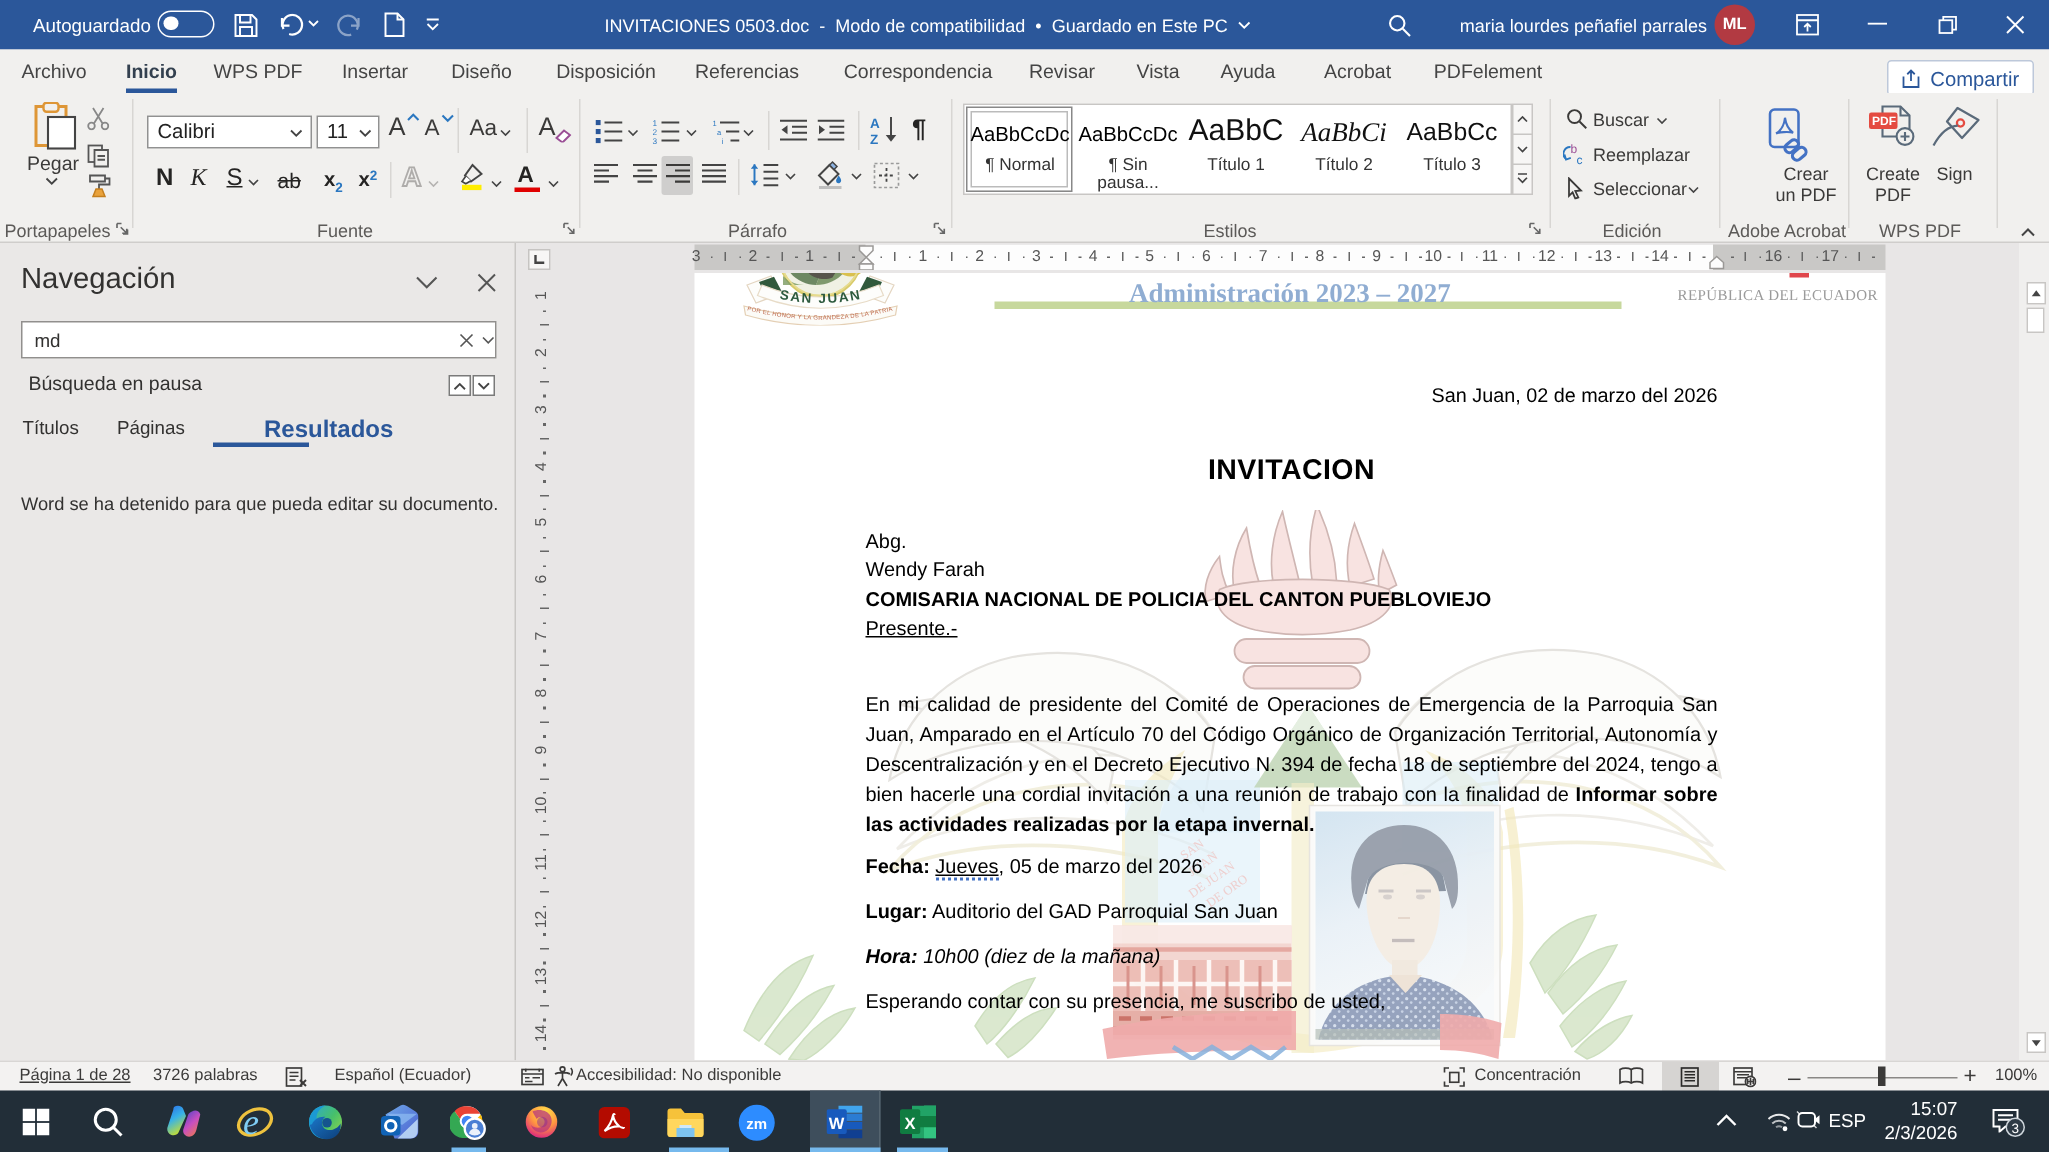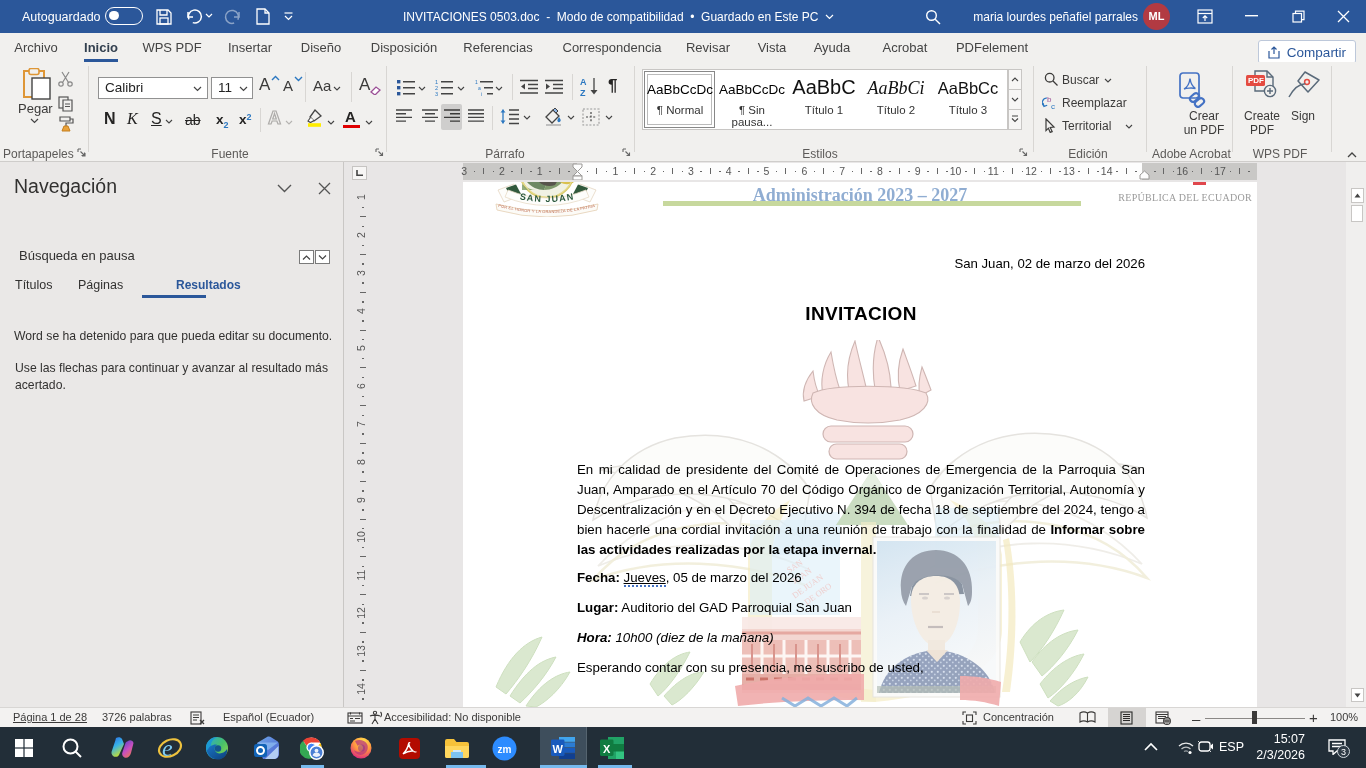--- a/index.html
+++ b/index.html
@@ -401,21 +401,21 @@
       <text x="5" y="7" font-size="8" fill="#9b4f96" font-family="Liberation Sans">b</text>
       <text x="9" y="14" font-size="8" fill="#2b77c0" font-family="Liberation Sans">c</text>
       <path d="M5 3 a4.5 4.5 0 0 0 -3 8" stroke="#2b77c0" stroke-width="1.2"></path>
           <path d="M1 8 l1 3.4 l3.2 -1.2" fill="none" stroke="#2b77c0" stroke-width="1.2"></path>
     </svg>
     <div class="abs rbtxt" style="left:1062px; top:34px;">Reemplazar</div>
 
     <svg class="abs" style="left:1044px; top:56px;" width="12" height="15" viewBox="0 0 12 15" fill="none" stroke="#3b3a39" stroke-width="1.2">
       <path d="M2 1 L10 9 L6.2 9.4 L8.2 13.6 L6.2 14.4 L4.4 10.2 L2 12.6 z"></path>
     </svg>
-    <div class="abs rbtxt" style="left:1062px; top:57px;">Territorial</div>
+    <div class="abs rbtxt" style="left:1062px; top:57px;">Seleccionar</div>
     <svg class="abs" style="left:1125px; top:62px;" width="8" height="5" viewBox="0 0 8 5" fill="none" stroke="#444" stroke-width="1.1">
           <path d="M1 1 l3 3 l3 -3"></path>
         </svg>
     <div class="grplabel" style="left:1058px; width:60px;">Edición</div>
     <div class="gdiv" style="left:1146px;"></div>
 
     <svg class="abs" style="left:1178px; top:10px;" width="28" height="36" viewBox="0 0 28 36" fill="none">
       <rect x="2" y="1" width="19" height="25" rx="3" stroke="#4472c4" stroke-width="1.7"></rect>
       <path d="M6 17 C9.5 15 11.5 11 12 6.5 C12.6 11 14.5 14.5 17.5 16.5 M6 17 C8 16.2 14 15.6 17.5 16.5" stroke="#4472c4" stroke-width="1.4"></path>
       <g stroke="#4472c4" stroke-width="2.1">
@@ -453,37 +453,45 @@
 
 <div id="navpane">
   <div class="abs" style="left:14px; top:13px; font-size:19.5px; color:#323130;">Navegación</div>
   <svg class="abs" style="left:277px; top:22px;" width="15" height="9" viewBox="0 0 15 9" fill="none" stroke="#555" stroke-width="1.4">
         <path d="M1 1 l6.5 6.5 L14 1"></path>
       </svg>
   <svg class="abs" style="left:318px; top:20px;" width="13" height="13" viewBox="0 0 13 13" stroke="#555" stroke-width="1.3">
         <path d="M1 1 L12 12 M12 1 L1 12"></path>
       </svg>
 
+  <div class="abs" style="left:14px; top:52px; width:317px; height:25px; background:#fff; border:1px solid #918f8d;">
+    <div class="abs" style="left:8px; top:5px; font-size:12.5px; color:#323130;">md</div>
+    <svg class="abs" style="left:291px; top:7px;" width="10" height="10" viewBox="0 0 10 10" stroke="#555" stroke-width="1.1">
+          <path d="M1 1 L9 9 M9 1 L1 9"></path>
+        </svg>
+    <svg class="abs" style="left:306px; top:9px;" width="9" height="6" viewBox="0 0 9 6" fill="none" stroke="#555" stroke-width="1.1">
+          <path d="M1 1 l3.5 3.5 L8 1"></path>
+        </svg>
+  </div>
   <div class="abs" style="left:19px; top:86px; font-size:13px; color:#323130;">Búsqueda en pausa</div>
   <div class="abs" style="left:299px; top:88px; width:15px; height:14px; background:#fff; border:1px solid #7a7a7a;"></div>
   <svg class="abs" style="left:302px; top:93px;" width="9" height="5" viewBox="0 0 9 5" fill="none" stroke="#444" stroke-width="1.2">
         <path d="M1 4.5 L4.5 1 L8 4.5"></path>
       </svg>
   <div class="abs" style="left:315px; top:88px; width:15px; height:14px; background:#fff; border:1px solid #7a7a7a;"></div>
   <svg class="abs" style="left:318px; top:93px;" width="9" height="5" viewBox="0 0 9 5" fill="none" stroke="#444" stroke-width="1.2">
         <path d="M1 0.5 L4.5 4 L8 0.5"></path>
       </svg>
 
   <div class="abs" style="left:15px; top:116px; font-size:12.5px; color:#323130;">Títulos</div>
   <div class="abs" style="left:78px; top:116px; font-size:12.5px; color:#323130;">Páginas</div>
-  <div class="abs" style="left:144px; top:116px; font-size:12px; color:#2b579a; font-weight:bold;padding-left:32px;">Resultados</div>
+  <div class="abs" style="left:144px; top:116px; font-size:16px; color:#2b579a; font-weight:bold;padding-left:32px;">Resultados</div>
   <div class="abs" style="left:142px; top:133px; width:64px; height:3px; background:#2b579a;"></div>
 
   <div class="abs" style="left:14px; top:166px; width:322px; font-size:12.2px; color:#323130; line-height:16px;">Word se ha detenido para que pueda editar su documento.</div>
-  <div class="abs" style="left:15px; top:198px; width:322px; font-size:12.2px; color:#323130; line-height:16.5px;">Use las flechas para continuar y avanzar al resultado más acertado.</div>
 </div>
 
 <div id="docarea">
 
   <div class="abs" style="left:8px; top:4px; width:15px; height:14px; background:#f7f6f5; border:1px solid #c6c4c2;"></div>
   <svg class="abs" style="left:12px; top:8px;" width="7" height="7" viewBox="0 0 7 7" fill="none" stroke="#444" stroke-width="1.6">
         <path d="M1 0 v5.2 h6"></path>
       </svg>
 
   <div class="abs" style="left:119px; top:1px; width:794px; height:17px; background:#c9c8c6;"></div>
@@ -790,20 +798,23 @@
     <text font-family="Liberation Sans" font-size="4" fill="#bf6a4e" letter-spacing="0.2"><textPath href="#arcmot" startOffset="3">POR EL HONOR Y LA GRANDEZA DE LA PATRIA</textPath></text>
   </svg>
 
   <div class="abs" style="left:319px; top:39px; width:418px; height:4.5px; background:#c7d89d;"></div>
   <div class="abs" style="left:336px; top:23px; width:360px; text-align:center; font-family:'Liberation Serif',serif; font-weight:bold; font-size:18px; color:#90add2;">Administración 2023 – 2027</div>
   <div class="abs" style="left:700px; top:30px; width:208px; text-align:right; font-family:'Liberation Serif',serif; font-size:10px; color:#9a9a9a; letter-spacing:0.3px;">REPÚBLICA DEL ECUADOR</div>
   <div class="abs" style="left:849px; top:20px; width:13px; height:3px; background:#e0474d;"></div>
 
   <div class="abs" style="left:233px; top:94px; width:568px; text-align:right; font-size:13.2px; color:#000;">San Juan, 02 de marzo del 2026</div>
   <div class="abs" style="left:233px; top:141px; width:568px; text-align:center; font-size:19px; font-weight:bold; color:#000; letter-spacing:0.3px;">INVITACION</div>
+  <div class="abs" style="left:233px; top:189px; width:568px; font-size:13.3px; line-height:19.4px; color:#000;">
+    Abg.<br>Wendy Farah<br><b>COMISARIA NACIONAL DE POLICIA DEL CANTON PUEBLOVIEJO</b><br><span style="text-decoration:underline;">Presente.-</span>
+  </div>
   <div class="abs" style="left:233px; top:298px; width:568px; font-size:13.3px; line-height:20px; color:#000;">
     <div style="text-align:justify; text-align-last:justify;">En mi calidad de presidente del Comité de Operaciones de Emergencia de la Parroquia San</div>
     <div style="text-align:justify; text-align-last:justify;">Juan, Amparado en el Artículo 70 del Código Orgánico de Organización Territorial, Autonomía y</div>
     <div style="text-align:justify; text-align-last:justify;">Descentralización y en el Decreto Ejecutivo N. 394 de fecha 18 de septiembre del 2024, tengo a</div>
     <div style="text-align:justify; text-align-last:justify;">bien hacerle una cordial invitación a una reunión de trabajo con la finalidad de <b>Informar&nbsp;sobre</b></div>
     <div><b>las actividades realizadas por la etapa invernal.</b></div>
   </div>
   <div class="abs" style="left:233px; top:408px; font-size:13.3px; color:#000;"><b>Fecha:</b> <span style="text-decoration:underline; border-bottom:2px dotted #4472c4;">Jueves</span>, 05 de marzo del 2026</div>
   <div class="abs" style="left:233px; top:438px; font-size:13.3px; color:#000;"><b>Lugar:</b> Auditorio del GAD Parroquial San Juan</div>
   <div class="abs" style="left:233px; top:468px; font-size:13.3px; color:#000;font-style:italic;"><b>Hora:</b> 10h00 (diez de la mañana)</div>

